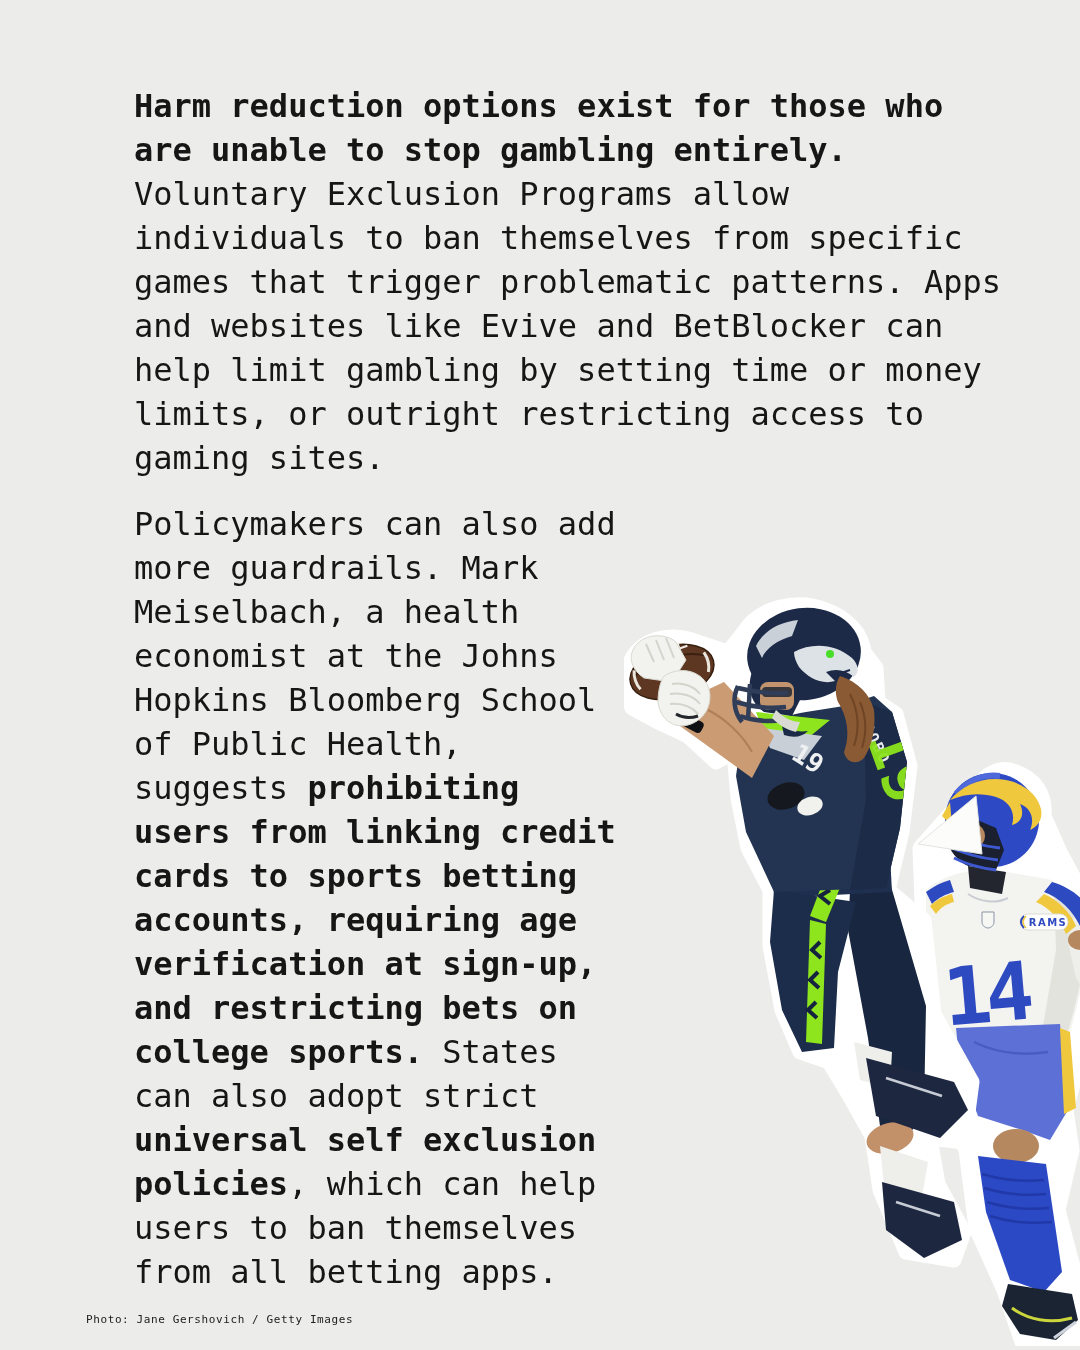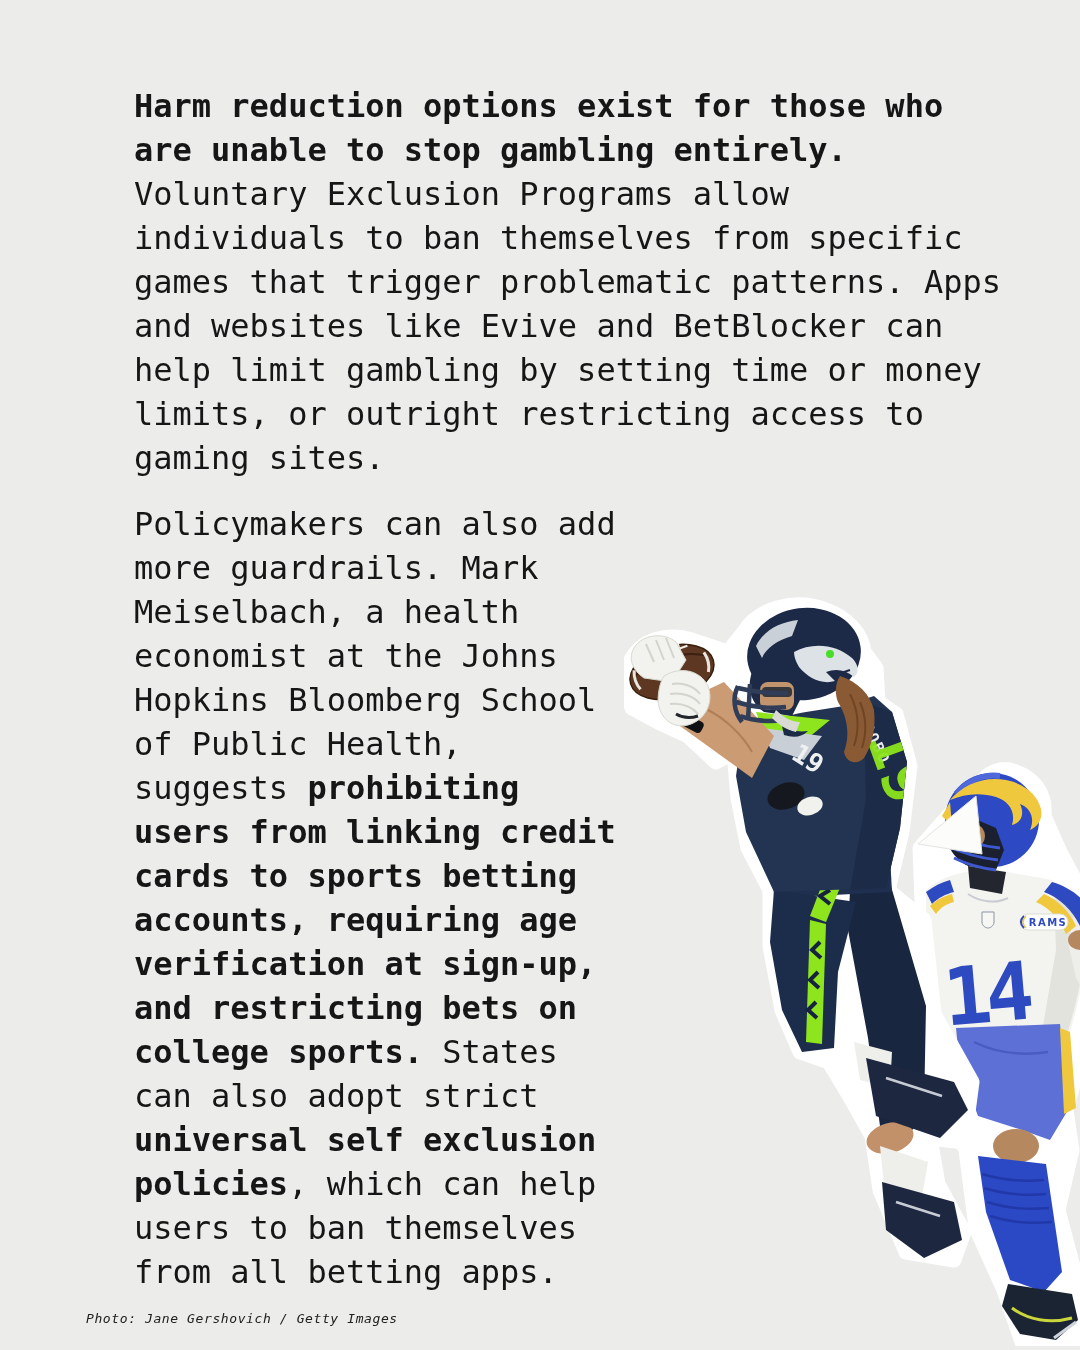--- a/index.html
+++ b/index.html
@@ -26,24 +26,23 @@
     width: 504px;
     height: 756px;
     margin: 88px -114px 0 0;
     position: relative;
   }
   .photo svg { position: absolute; left: 0; top: 0; }
   .credit {
     position: absolute;
     left: 86px;
     bottom: 24px;
-    font-size: 13px;
+    font-size: 11px;
     letter-spacing: 0.6px;
     color: #202020;
-    font-style: italic;
   }
   .num14 { font-family: "DejaVu Sans Mono", monospace; font-weight: bold; }
 </style>
 </head>
 <body>
 
 <div class="canvas">
   <div class="content">
     <p class="para"><span class="b">Harm reduction options exist for those who are unable to stop gambling entirely.</span><span> Voluntary Exclusion Programs allow individuals to ban themselves from specific games that trigger problematic patterns. Apps and websites like Evive and BetBlocker can help limit gambling by setting time or money limits, or outright restricting access to gaming sites.</span></p>
     <p class="para"><span class="photo">

